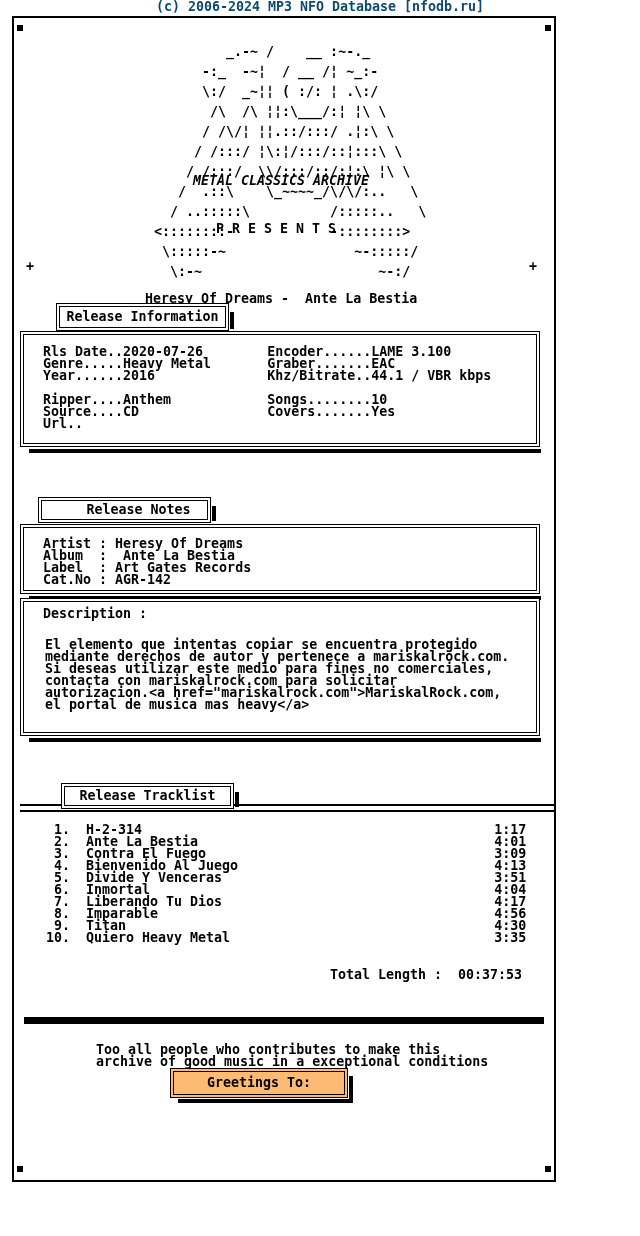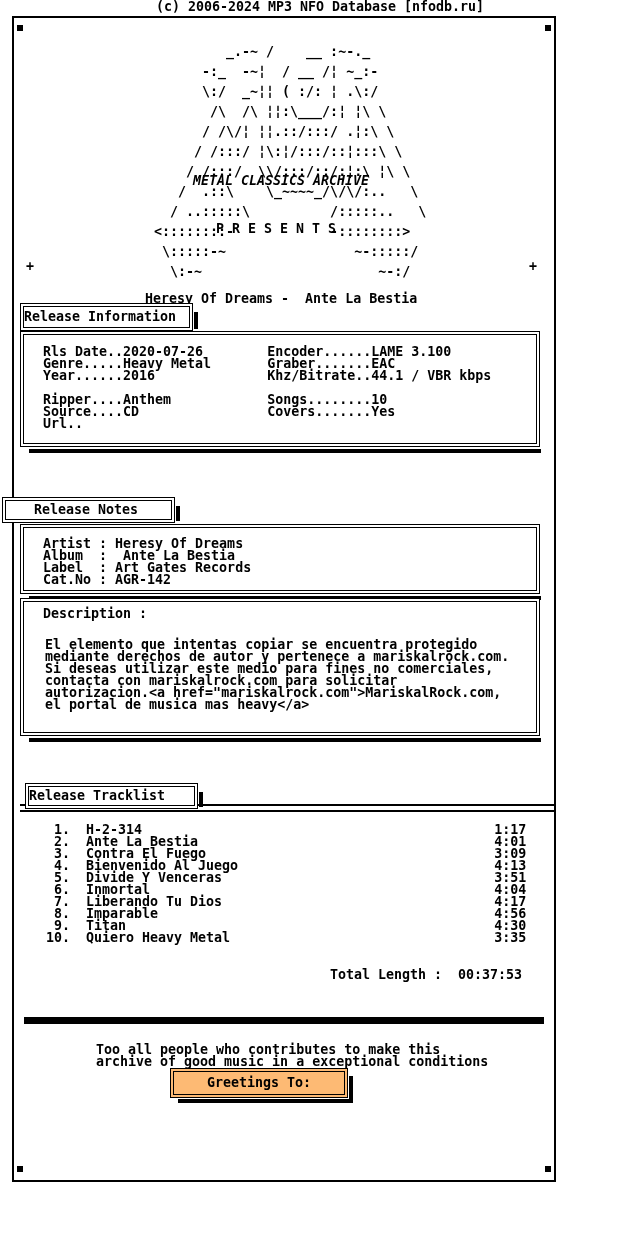--- a/index.html
+++ b/index.html
@@ -13,21 +13,21 @@
   #copyright-header{
     position:absolute;top:1px;left:0;width:640px;text-align:center;
   }
   #main-frame{
     position:absolute;left:12px;top:16px;width:544px;height:1166px;
     border:2px solid #000;box-sizing:border-box;
   }
   .corner-square{position:absolute;width:6px;height:6px;background:#000;}
   .tab{
     position:absolute;border:4px double #000;box-sizing:border-box;
-    background:#fff;z-index:2;display:flex;align-items:center;
+    background:#fff;z-index:2;display:flex;align-items:center;justify-content:center;margin-left:36px;
   }
   .tab::after{
     content:"";position:absolute;top:5px;bottom:-2px;right:-9px;width:4px;background:#000;
   }
   .cbox{
     position:absolute;border:4px double #000;box-sizing:border-box;background:#fff;z-index:1;
   }
   .cbox::after{
     content:"";position:absolute;left:5px;right:-5px;bottom:-10px;height:4px;background:#000;
   }
@@ -47,21 +47,21 @@
     content:"";position:absolute;top:4px;bottom:-5px;right:-9px;width:4px;background:#000;
   }
   #greetings-box::after{
     content:"";position:absolute;left:4px;right:-9px;bottom:-9px;height:4px;background:#000;
   }
   #ascii-art{line-height:20px;}
 </style>
 </head>
 <body>
 
-<div id="copyright-header" style="color: #000000;">(c) 2006-2024 MP3 NFO Database [nfodb.ru]</div>
+<div id="copyright-header" style="color: #0c4a6e;">(c) 2006-2024 MP3 NFO Database [nfodb.ru]</div>
 
 <div id="main-frame"></div>
 <div class="corner-square" style="left:17px;top:25px;"></div>
 <div class="corner-square" style="left:545px;top:25px;"></div>
 <div class="corner-square" style="left:17px;top:1166px;"></div>
 <div class="corner-square" style="left:545px;top:1166px;"></div>
 
 <pre id="ascii-art" class="abs" style="left:146px;top:42px;">          _.-~ /    __ :~-._
        -:_  -~¦  / __ /¦ ~_:-
        \:/  _~¦¦ ( :/: ¦ .\:/

